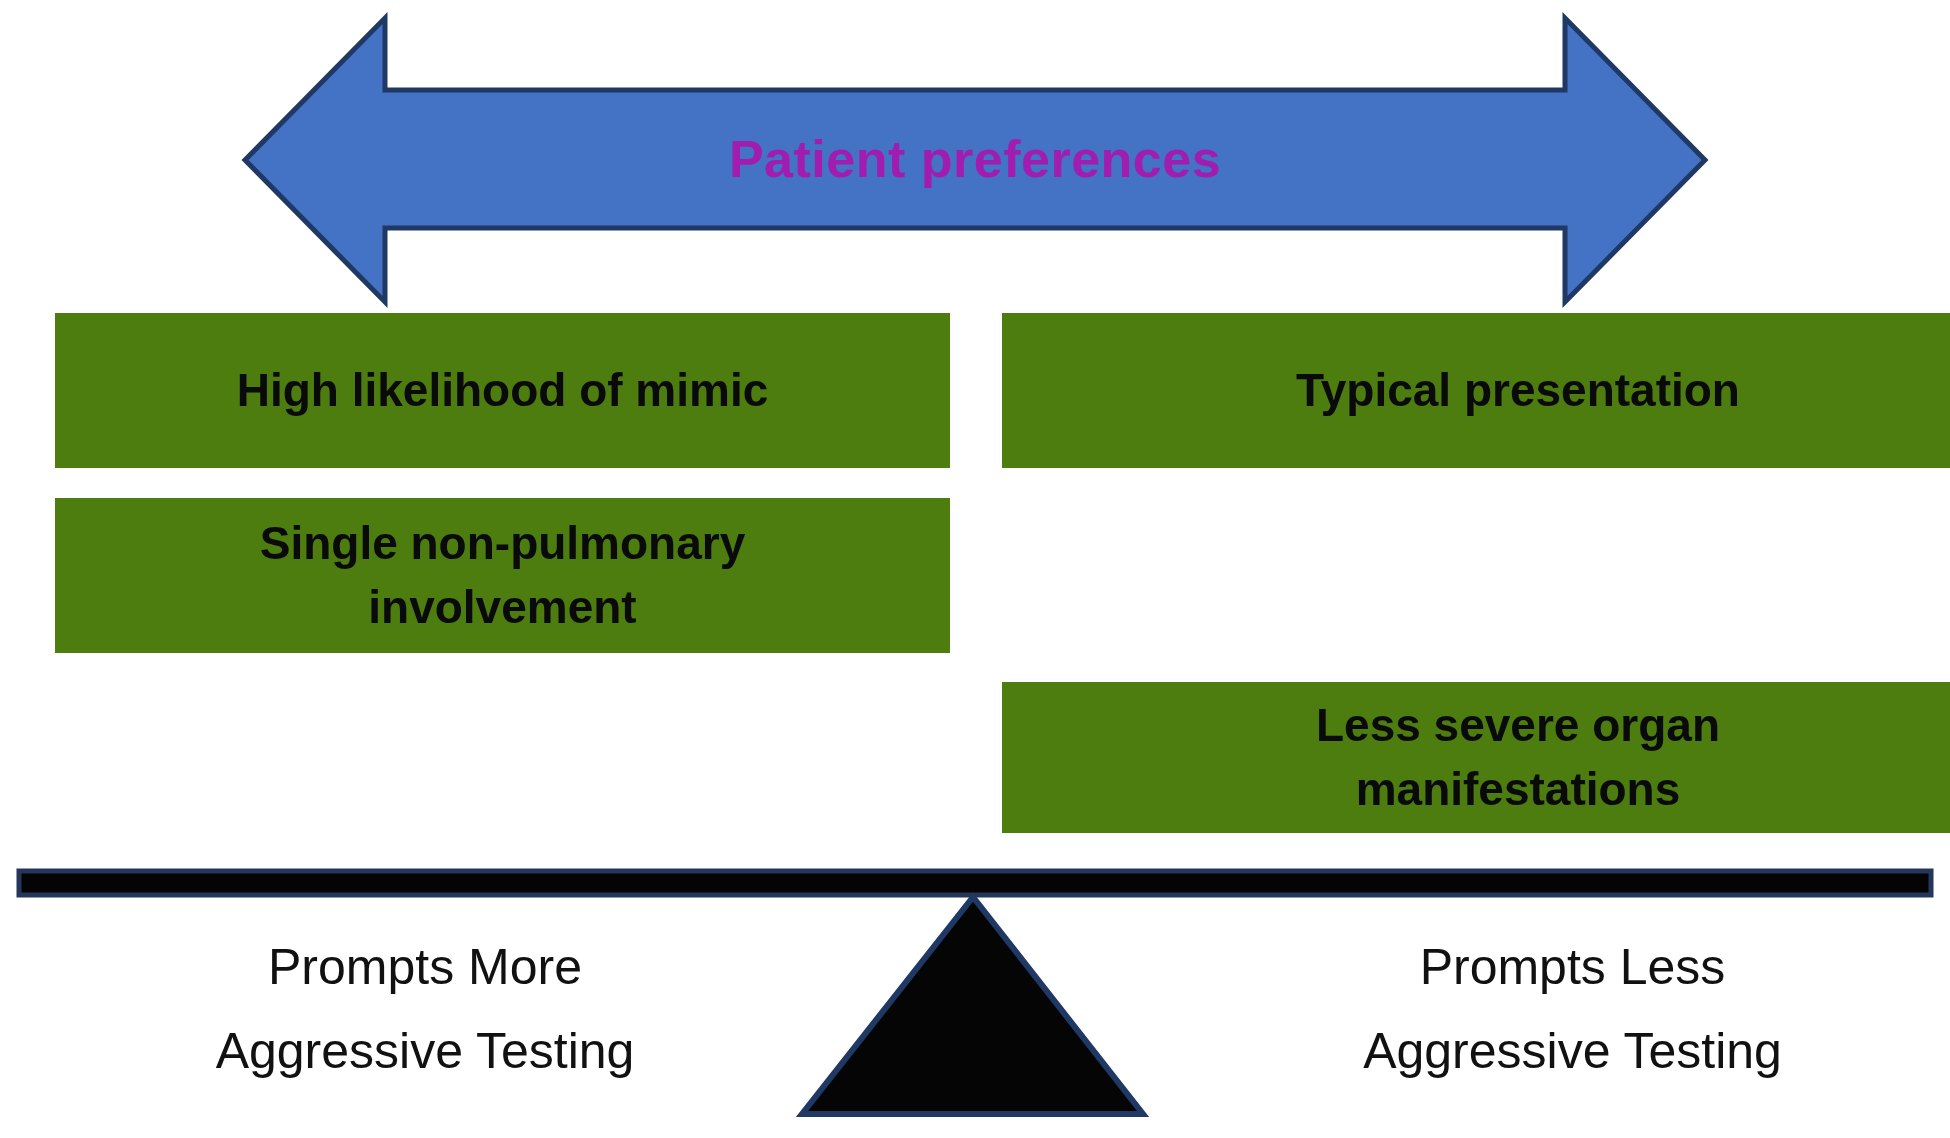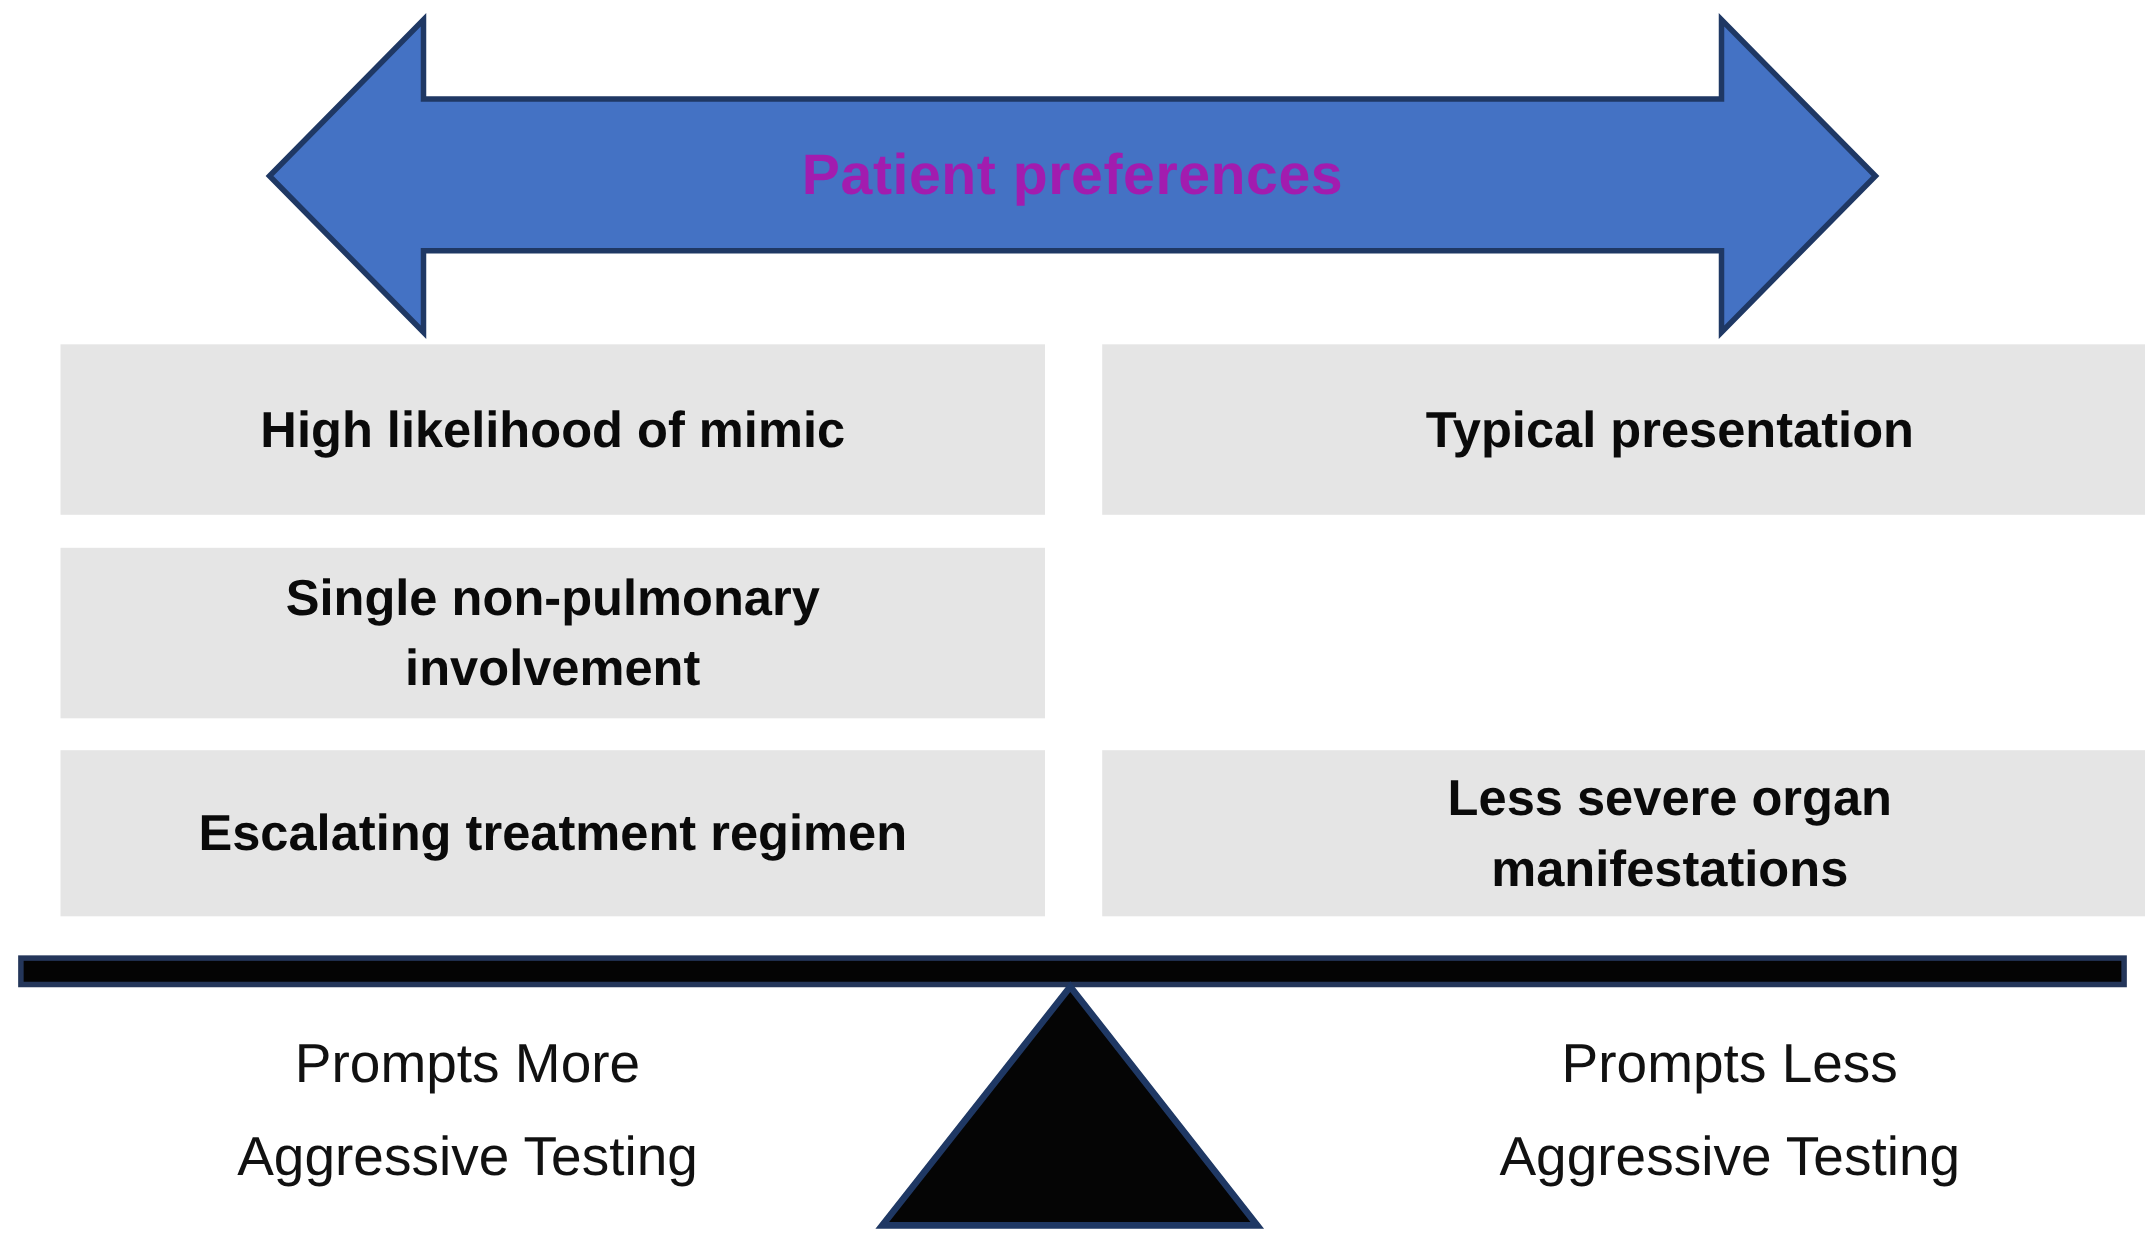--- a/index.html
+++ b/index.html
@@ -29,21 +29,21 @@
     display: flex;
     align-items: center;
     justify-content: center;
     color: #a21caf;
     font-size: 52px;
     font-weight: bold;
     letter-spacing: 0.5px;
   }
   .box {
     position: absolute;
-    background: #e5e5e5;
+    background: #4d7c0f;
     display: flex;
     align-items: center;
     justify-content: center;
     text-align: center;
     color: #0a0a0a;
     font-size: 46px;
     font-weight: bold;
     line-height: 1.38;
     white-space: pre-line;
   }
@@ -85,23 +85,20 @@
   </div>
   <div class="box col-right row-1">
     <span>Typical presentation</span>
   </div>
 
   <div class="box col-left row-2">
     <span>Single non-pulmonary
 involvement</span>
   </div>
 
-  <div class="box col-left row-3">
-    <span>Escalating treatment regimen</span>
-  </div>
   <div class="box col-right row-3">
     <span>Less severe organ
 manifestations</span>
   </div>
 
   <div class="footer-label footer-left">Prompts More
 Aggressive Testing</div>
 
   <div class="footer-label footer-right">Prompts Less
 Aggressive Testing</div>

